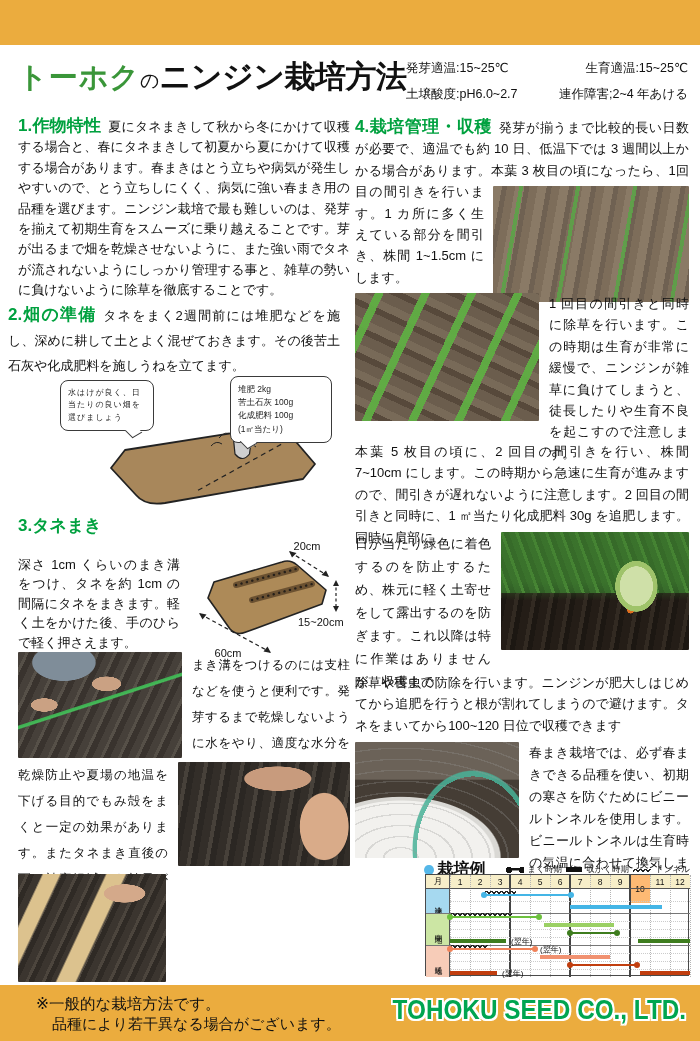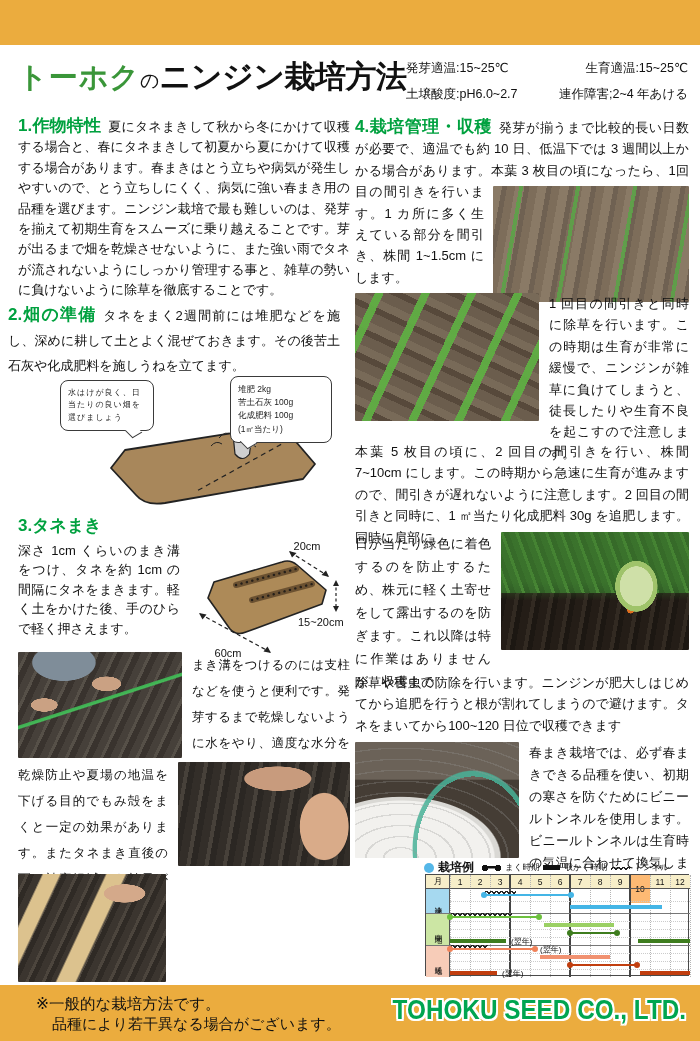--- a/index.html
+++ b/index.html
@@ -10,21 +10,21 @@
   
   .title-block{position:absolute;left:18px;top:56px;white-space:nowrap}
   .brand{font-size:29px;font-weight:bold;color:#3A9639;letter-spacing:1px}
   .particle{font-size:19px;color:#111}
   .main-title{font-size:31px;font-weight:bold;color:#111;letter-spacing:-.5px}
   .hinfo{position:absolute;left:406px;top:60px;width:282px;font-size:12.5px;color:#111}
   .hinfo .row{display:flex;justify-content:space-between;margin-bottom:9px;white-space:nowrap}
   
   .p{position:absolute;font-size:13px;line-height:20.4px;text-align:justify;color:#111}
   .sec-h{color:#00A13F;font-weight:bold;font-size:17px;margin-right:7px}
-  .sec-h.block{display:block;margin-bottom:5px}
+  .sec-h.block{display:block;margin-bottom:19px}
   .cap{font-size:12.5px;line-height:26px;text-align:justify;color:#111}
   
   .ph{background-size:cover;border-radius:1px}
   .ph-furrow{background:
     radial-gradient(ellipse 52px 30px at 28% 10%,#7f8d99 0 60%,transparent 62%),
     radial-gradient(ellipse 24px 12px at 54% 30%,#caa183 0 60%,transparent 62%),
     radial-gradient(ellipse 22px 11px at 16% 50%,#caa183 0 60%,transparent 62%),
     linear-gradient(162deg,transparent 46%,#3faf52 46.6%,#45b958 48.2%,transparent 49%),
     repeating-linear-gradient(115deg,#46403a 0 7px,#565048 7px 10px,#39332e 10px 16px)}
   .ph-hand{background:
@@ -57,21 +57,21 @@
   
   .bubble{position:absolute;background:#fff;border:1.5px solid #3a3a3a;border-radius:8px;
           padding:6px 7px;font-size:8px;line-height:1.55;color:#222;z-index:3}
   .bubble .tail{position:absolute;bottom:-6.5px;width:11px;height:11px;background:#fff;
           border-right:1.5px solid #3a3a3a;border-bottom:1.5px solid #3a3a3a;transform:rotate(45deg) skewX(-14deg)}
   svg{font-family:inherit}
   
   .legend{position:absolute;left:424px;top:859px;width:266px;display:flex;align-items:center;gap:4px;
           font-size:8.5px;color:#111;white-space:nowrap}
   .lg-dot{width:10px;height:10px;border-radius:50%;background:#55B7E8;display:inline-block}
-  .lg-title{font-size:12px;font-weight:bold;margin-right:4px}
+  .lg-title{font-size:16px;font-weight:bold;margin-right:16px}
   .lg-sow{display:inline-block;width:19px;height:8px;background:
      radial-gradient(circle at 3px 50%,#111 3px,transparent 3.4px),
      radial-gradient(circle at 16px 50%,#111 3px,transparent 3.4px),
      linear-gradient(#111,#111) center/100% 2.5px no-repeat}
   .lg-bar{display:inline-block;width:17px;height:5px;background:#111}
   .scallop{background:radial-gradient(circle at 2.5px 4.6px,rgba(0,0,0,0) 1.3px,#222 1.5px 2.6px,rgba(0,0,0,0) 2.9px) 0 0/5px 5px repeat-x}
   .lg-tun{display:inline-block;width:19px;height:5px}
   #cal{position:absolute;left:425px;top:874px;background:#fff;border:1.5px solid #4a4a4a}
   .cal-cell{position:absolute;display:flex;align-items:center;justify-content:center;font-size:8.5px;color:#111}
   .cal-region{writing-mode:vertical-rl;letter-spacing:1px;font-size:7.5px}

